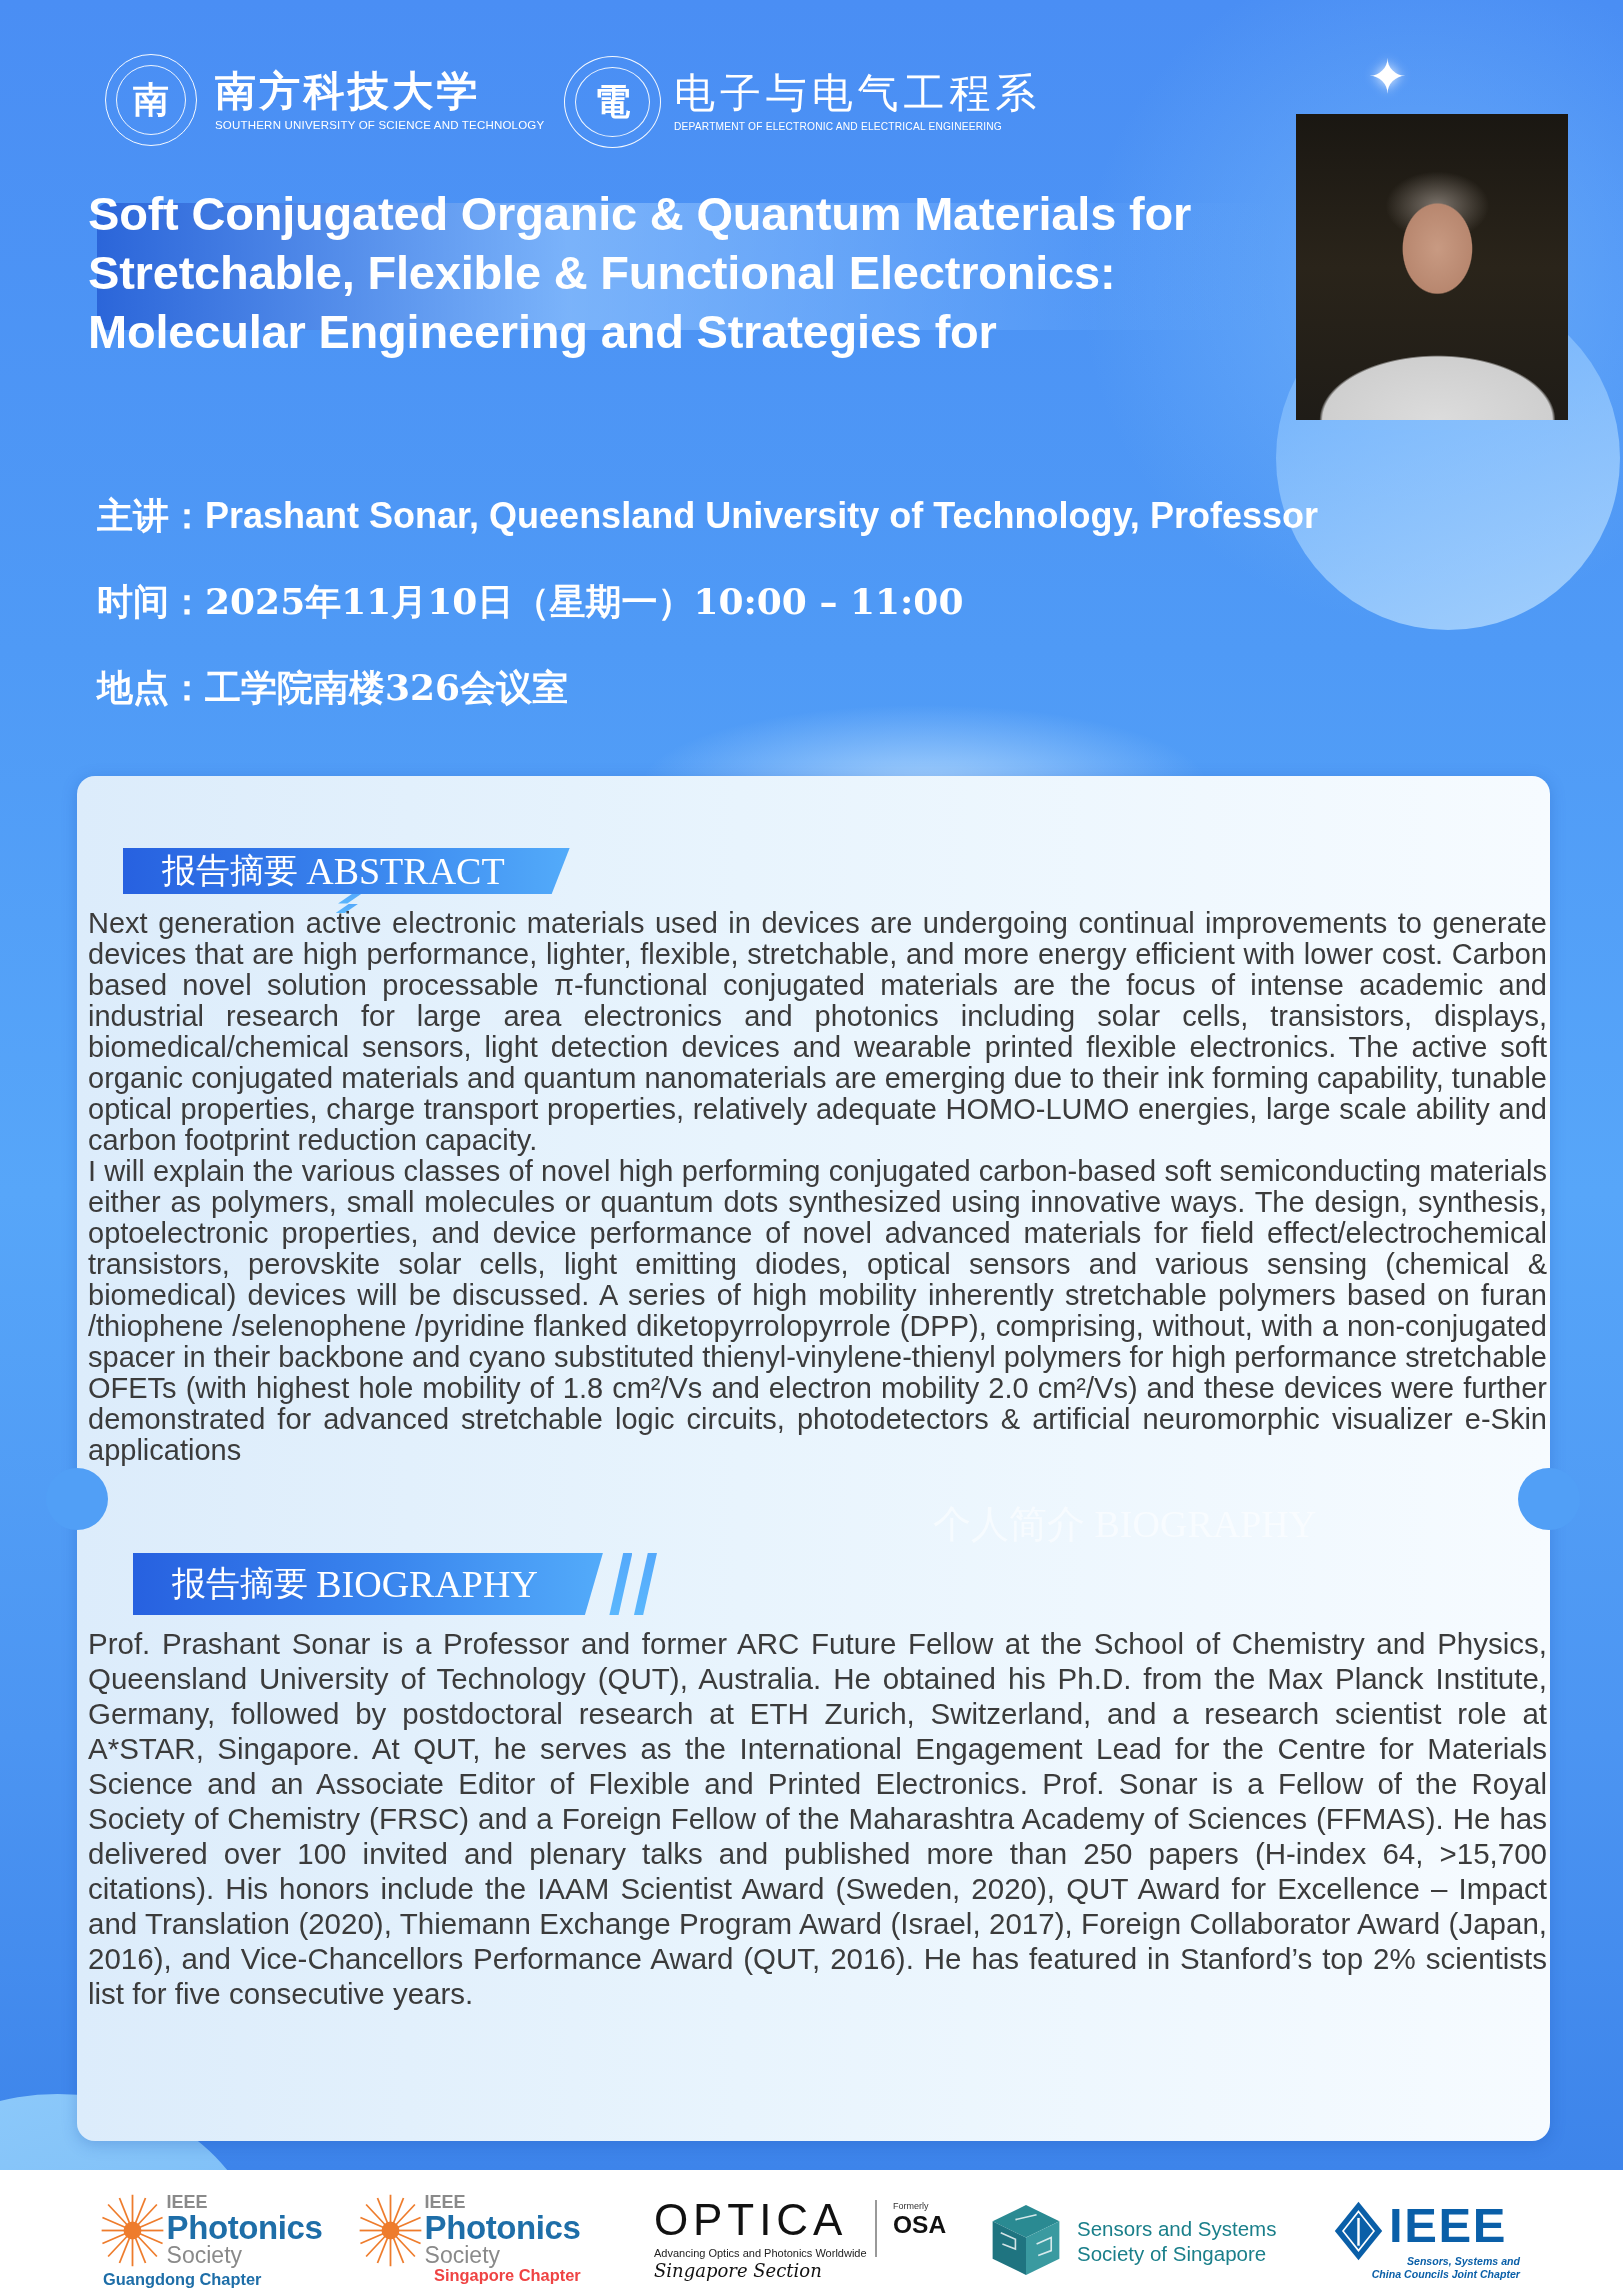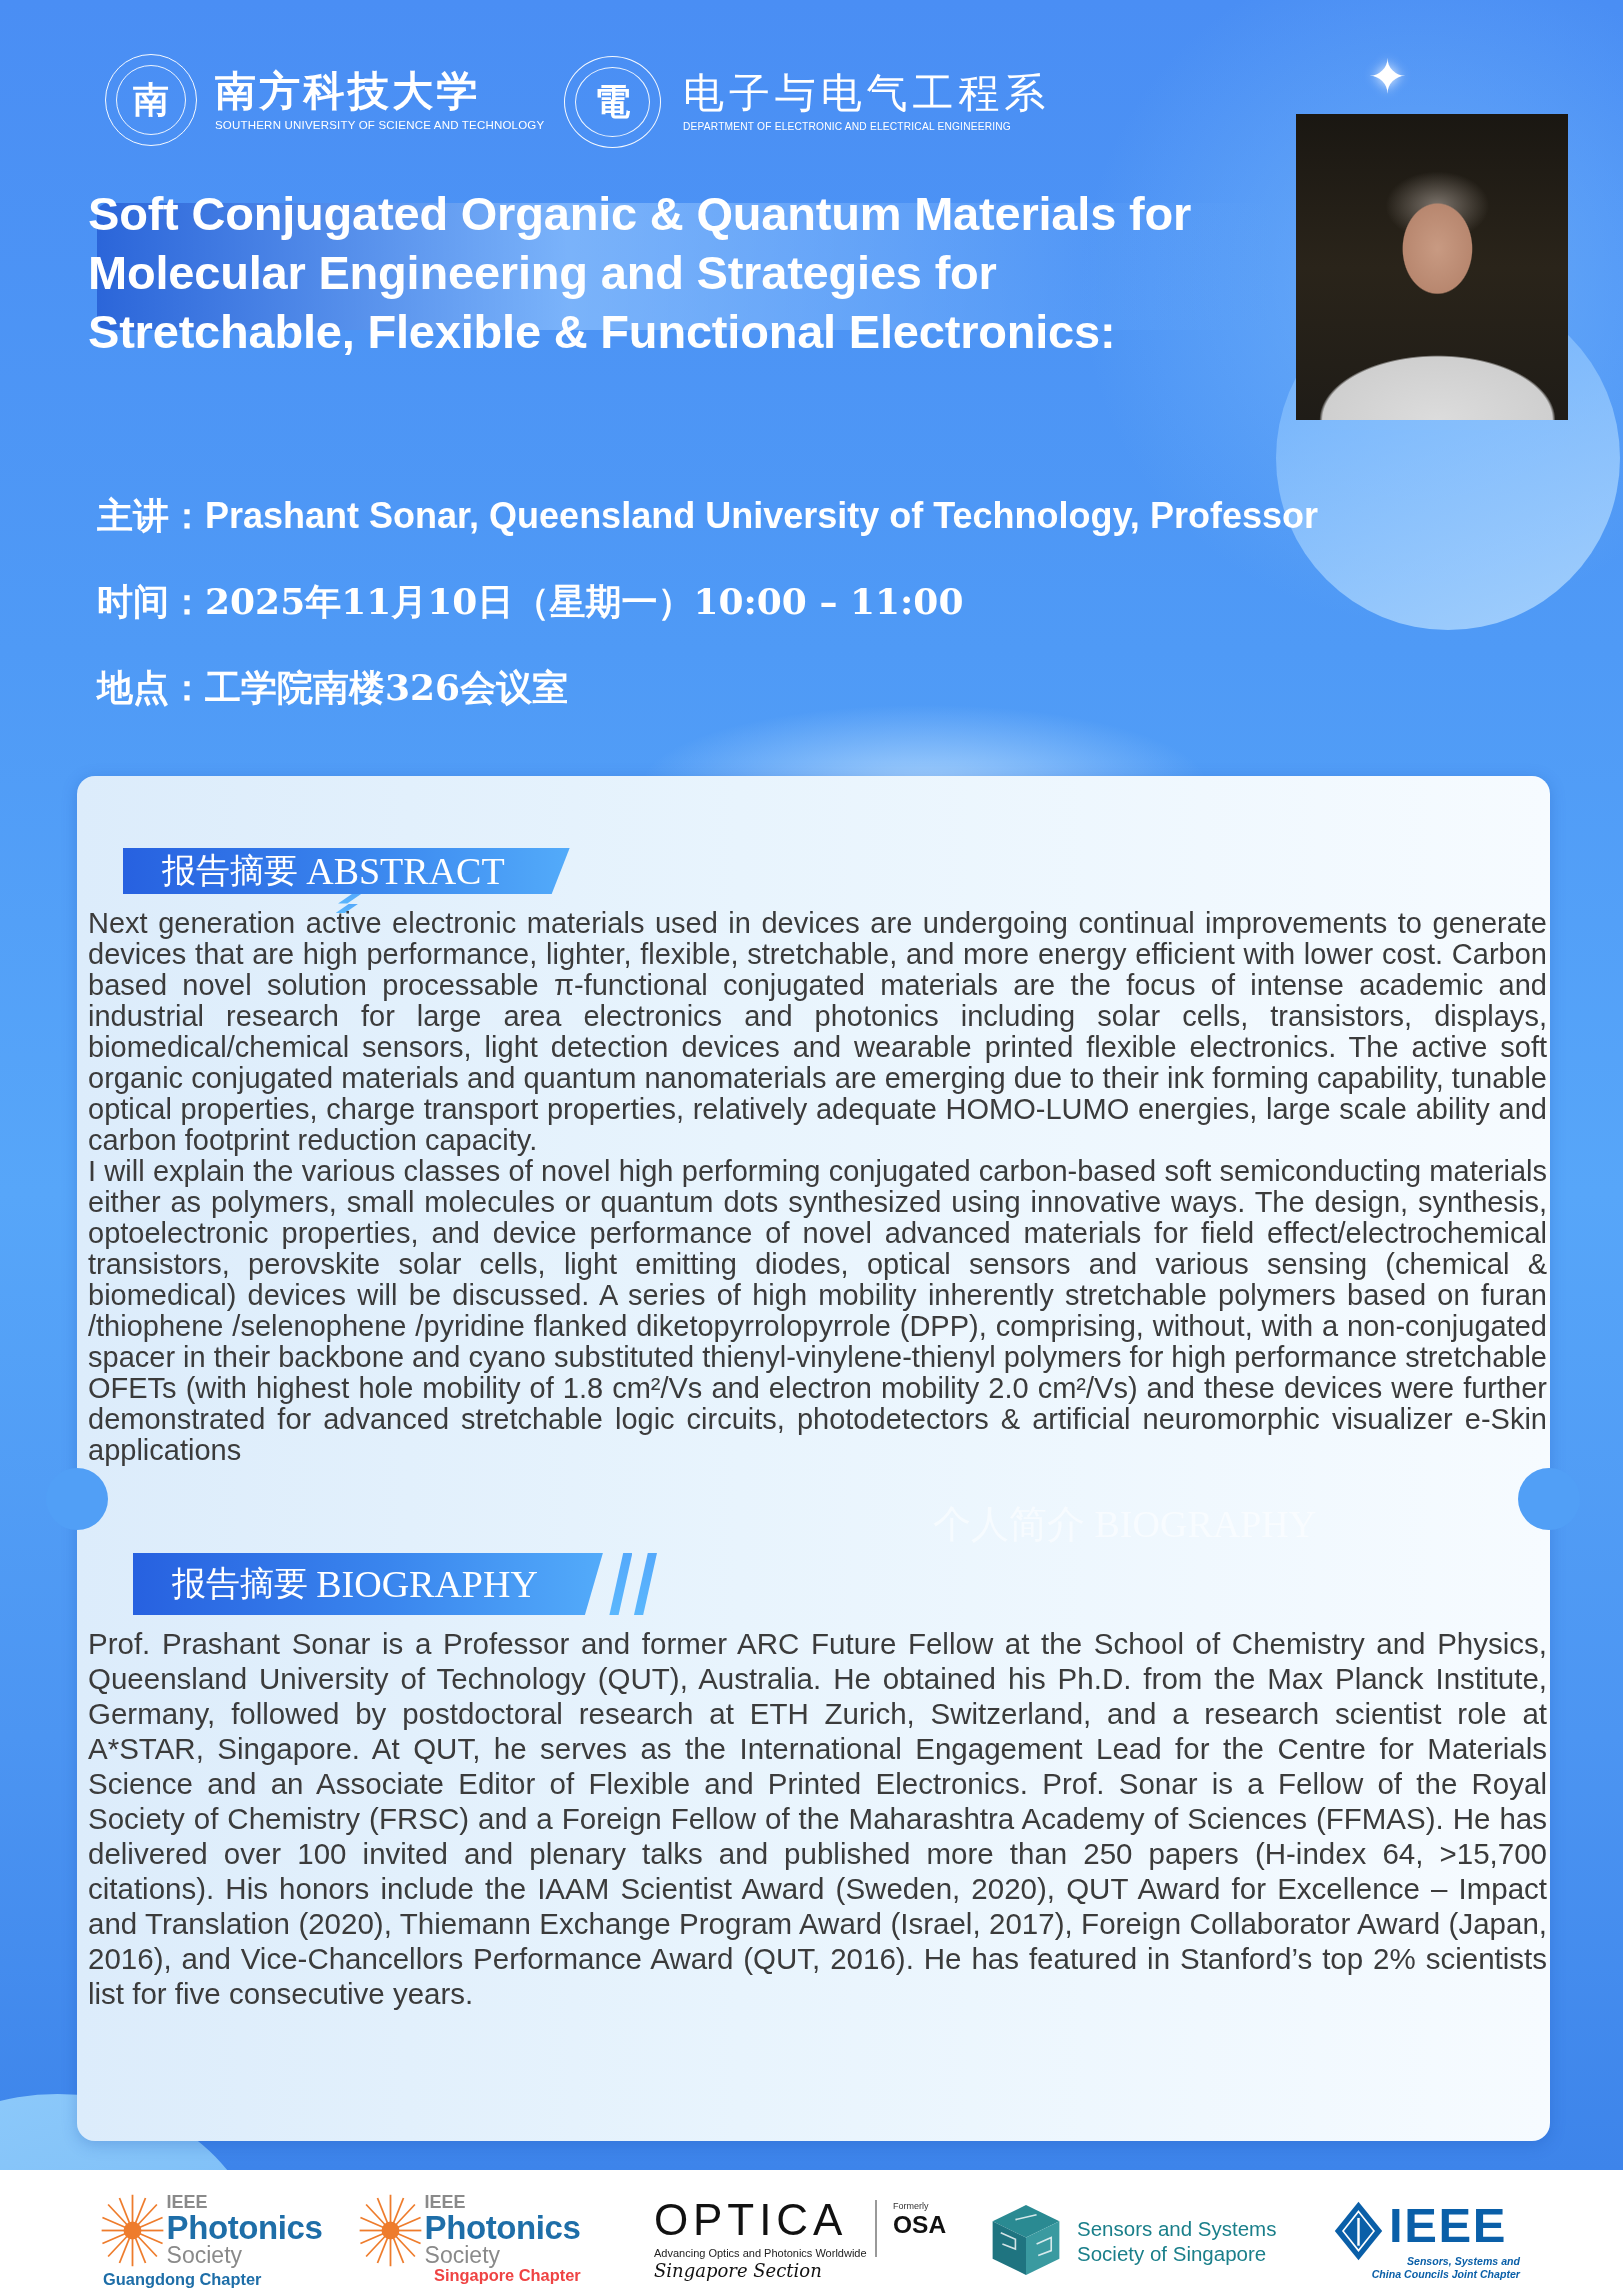--- a/index.html
+++ b/index.html
@@ -163,34 +163,34 @@
   <div class="logo-text">
     <span class="logo-cn">南方科技大学</span>
     <span class="logo-en">SOUTHERN UNIVERSITY OF SCIENCE AND TECHNOLOGY</span>
   </div>
 </div>
 
 <div class="logo" style="left:564px; top:56px;">
   <div class="seal" style="width:97px;height:92px;">
     <span class="glyph">電</span>
   </div>
-  <div class="logo-text" style="margin-left:22px;">
+  <div class="logo-text" style="margin-left:13px;">
     <span class="logo-cn thin">电子与电气工程系</span>
     <span class="logo-en" style="font-size:10.2px;">DEPARTMENT OF ELECTRONIC AND ELECTRICAL ENGINEERING</span>
   </div>
 </div>
 
 <div class="sparkle">✦</div>
 
 <div class="photo" title="Portrait of Prashant Sonar"></div>
 
 <div class="title">
   <div>Soft Conjugated Organic &amp; Quantum Materials for</div>
+  <div>Stretchable, Flexible &amp; Functional Electronics:</div>
   <div>Molecular Engineering and Strategies for</div>
-  <div>Stretchable, Flexible &amp; Functional Electronics:</div>
 </div>
 
 <div class="info-line" style="top:492px;">
   <span class="label">主讲：</span><span class="value-en">Prashant Sonar, Queensland University of Technology, Professor</span>
 </div>
 <div class="info-line" style="top:578px;">
   <span class="label">时间：</span><span class="value-serif">2025年11月10日（星期一）10:00 – 11:00</span>
 </div>
 <div class="info-line" style="top:664px;">
   <span class="label">地点：</span><span class="value-serif">工学院南楼326会议室</span>

